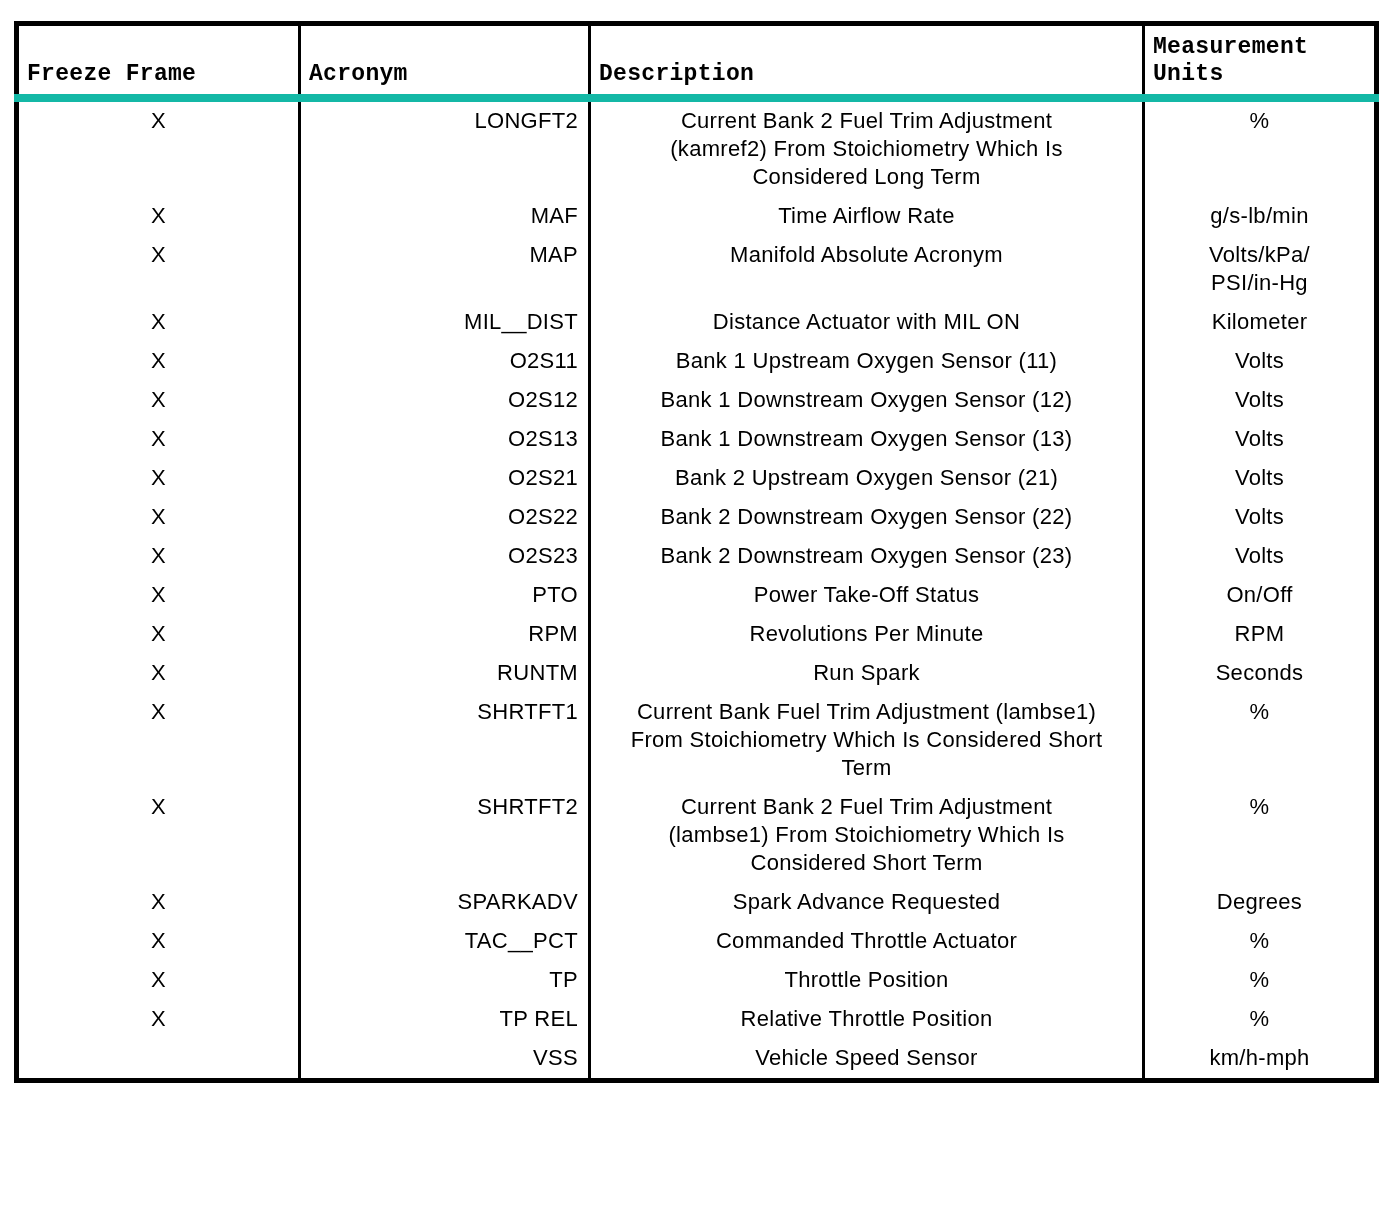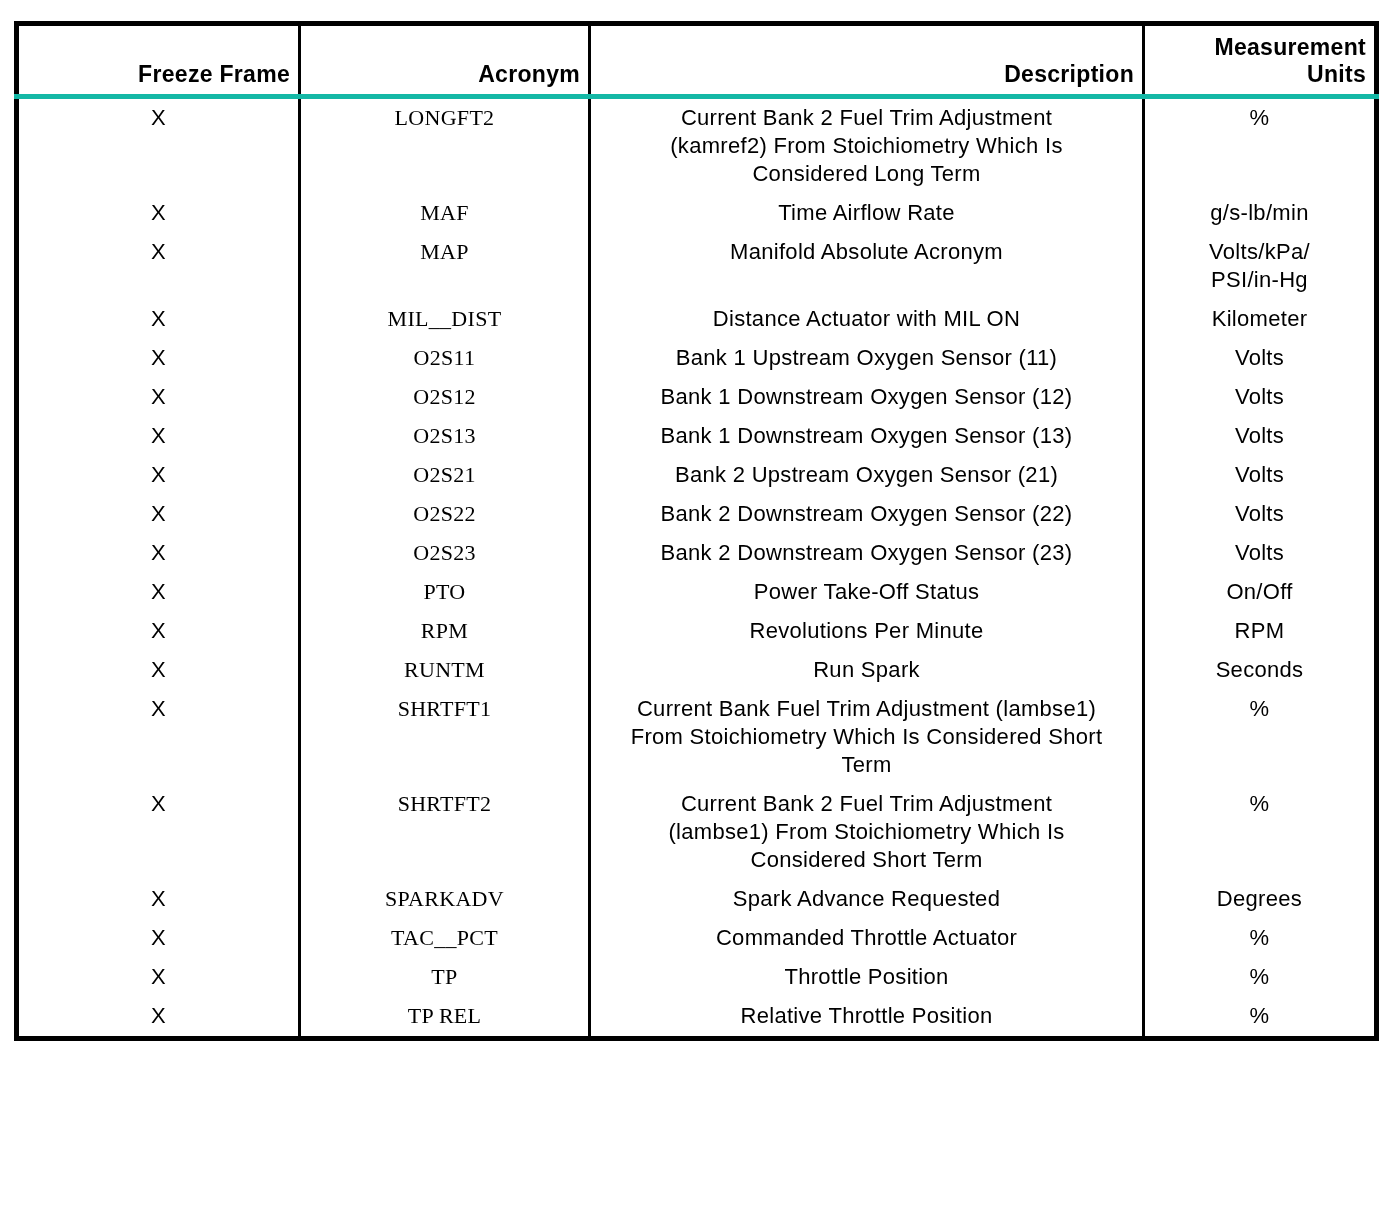--- a/index.html
+++ b/index.html
@@ -32,39 +32,40 @@
   col.col-de { width: 554px; }
   col.col-un { width: 233px; }
 
   th, td {
     border-left: 3px solid #000000;
     letter-spacing: 0.3px;
   }
   th:first-child, td:first-child { border-left: none; }
 
   thead th {
-    border-bottom: 5px solid #14b8a6;
+    border-bottom: 8px solid #14b8a6;
     vertical-align: bottom;
     height: 58px;
     padding: 4px 8px 6px 8px;
     font-size: 23px;
     font-weight: bold;
     line-height: 27px;
-    text-align: right;
+    text-align: left;
     white-space: pre-line;
+    font-family: Liberation Mono, monospace;
   }
 
   tbody td {
     vertical-align: top;
     padding: 5px 10px 6px 10px;
     font-size: 22px;
     line-height: 28px;
   }
   td.c-ff { text-align: center; }
-  td.c-ac { text-align: center; white-space: pre; font-family: Liberation Serif, serif; }
+  td.c-ac { text-align: right; white-space: pre; }
   td.c-de { text-align: center; white-space: pre-line; }
   td.c-un { text-align: center; white-space: pre-line; }
 </style>
 </head>
 <body>
 
 <div class="page">
   <table class="pid-table">
     <colgroup>
       <col class="col-ff">
@@ -196,15 +197,21 @@
     <td class="c-ac">TP</td>
     <td class="c-de">Throttle Position</td>
     <td class="c-un">%</td>
   </tr>
         <tr>
     <td class="c-ff">X</td>
     <td class="c-ac">TP REL</td>
     <td class="c-de">Relative Throttle Position</td>
     <td class="c-un">%</td>
   </tr>
+        <tr>
+    <td class="c-ff"></td>
+    <td class="c-ac">VSS</td>
+    <td class="c-de">Vehicle Speed Sensor</td>
+    <td class="c-un">km/h-mph</td>
+  </tr>
       </tbody>
   </table>
 </div>
 
 </body></html>

